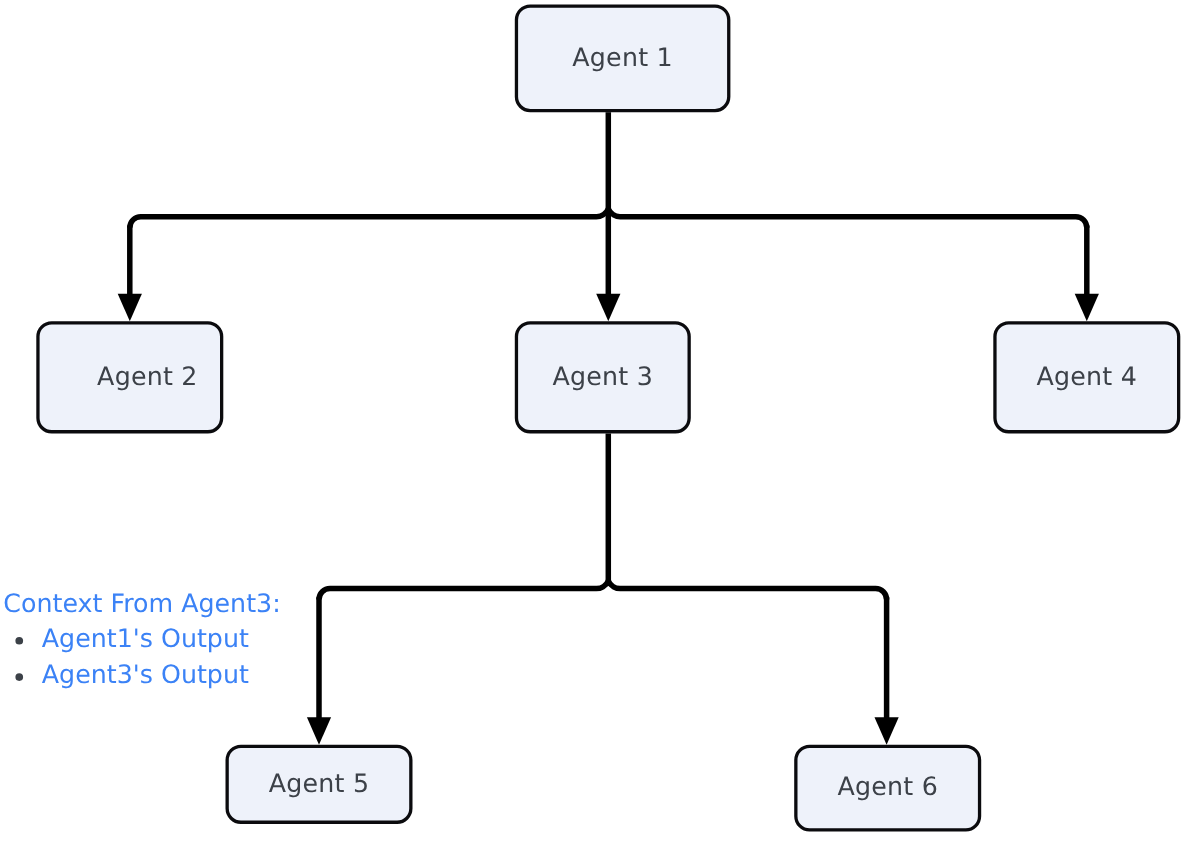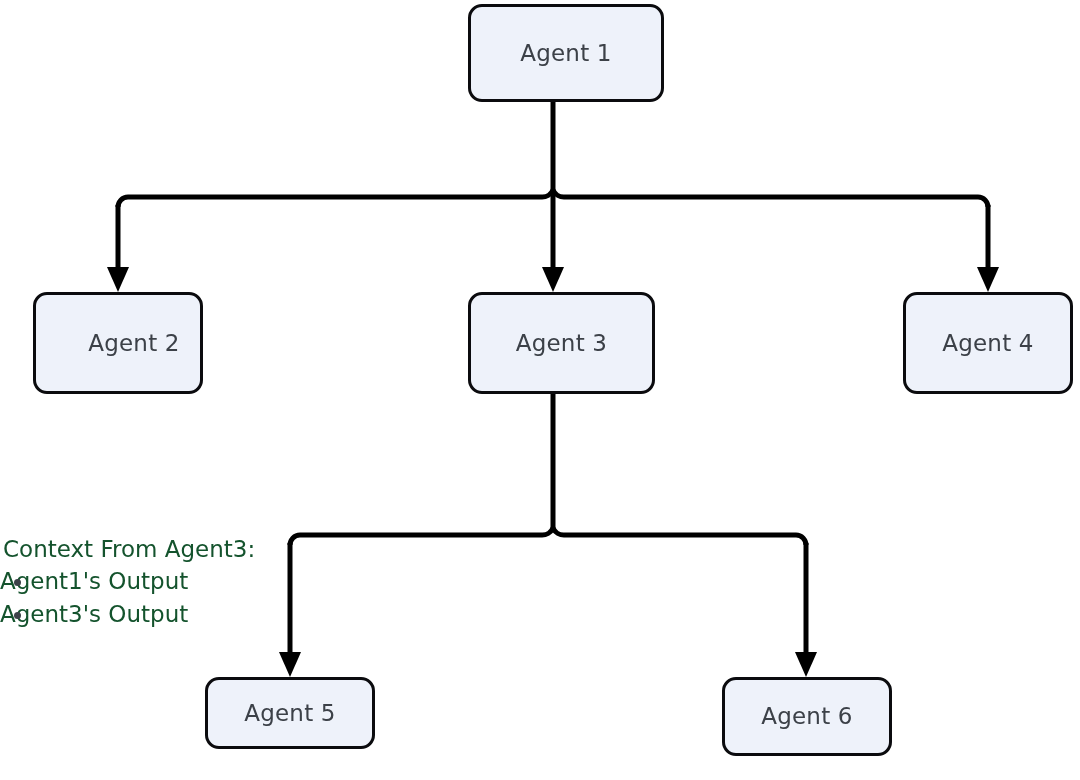--- a/index.html
+++ b/index.html
@@ -36,36 +36,37 @@
     border-radius: 14px;
     color: #3c4148;
     font-size: 23px;
     font-weight: 400;
     letter-spacing: 0.2px;
     line-height: 1;
     user-select: none;
   }
   .context-block {
     position: absolute;
-    color: #14532d;
+    color: #3b82f6;
     font-size: 23px;
     line-height: 1.0;
     user-select: none;
   }
   .context-title {
     margin: 0 0 9px 3px;
     white-space: nowrap;
   }
   .context-list {
     list-style: none;
     margin: 0;
     padding: 0;
   }
   .context-list li {
     position: relative;
+    padding-left: 38px;
     margin-bottom: 10px;
     white-space: nowrap;
   }
   .context-list li .bullet {
     position: absolute;
     left: 14px;
     top: 50%;
     width: 7px;
     height: 7px;
     margin-top: -3px;
@@ -111,21 +112,21 @@
   </svg>
 
   <div class="node-box" style="left:468px; top:4px; width:196px; height:98px;">
     <span>Agent 1</span>
   </div>
 
   <div class="node-box" style="left:33px; top:292px; width:170px; height:102px;padding-left:32px;">
     <span>Agent 2</span>
   </div>
 
-  <div class="node-box" style="left:468px; top:292px; width:187px; height:102px;">
+  <div class="node-box" style="left:468px; top:292px; width:160px; height:102px;">
     <span>Agent 3</span>
   </div>
 
   <div class="node-box" style="left:903px; top:292px; width:170px; height:102px;">
     <span>Agent 4</span>
   </div>
 
   <div class="node-box" style="left:205px; top:677px; width:170px; height:72px;">
     <span>Agent 5</span>
   </div>

